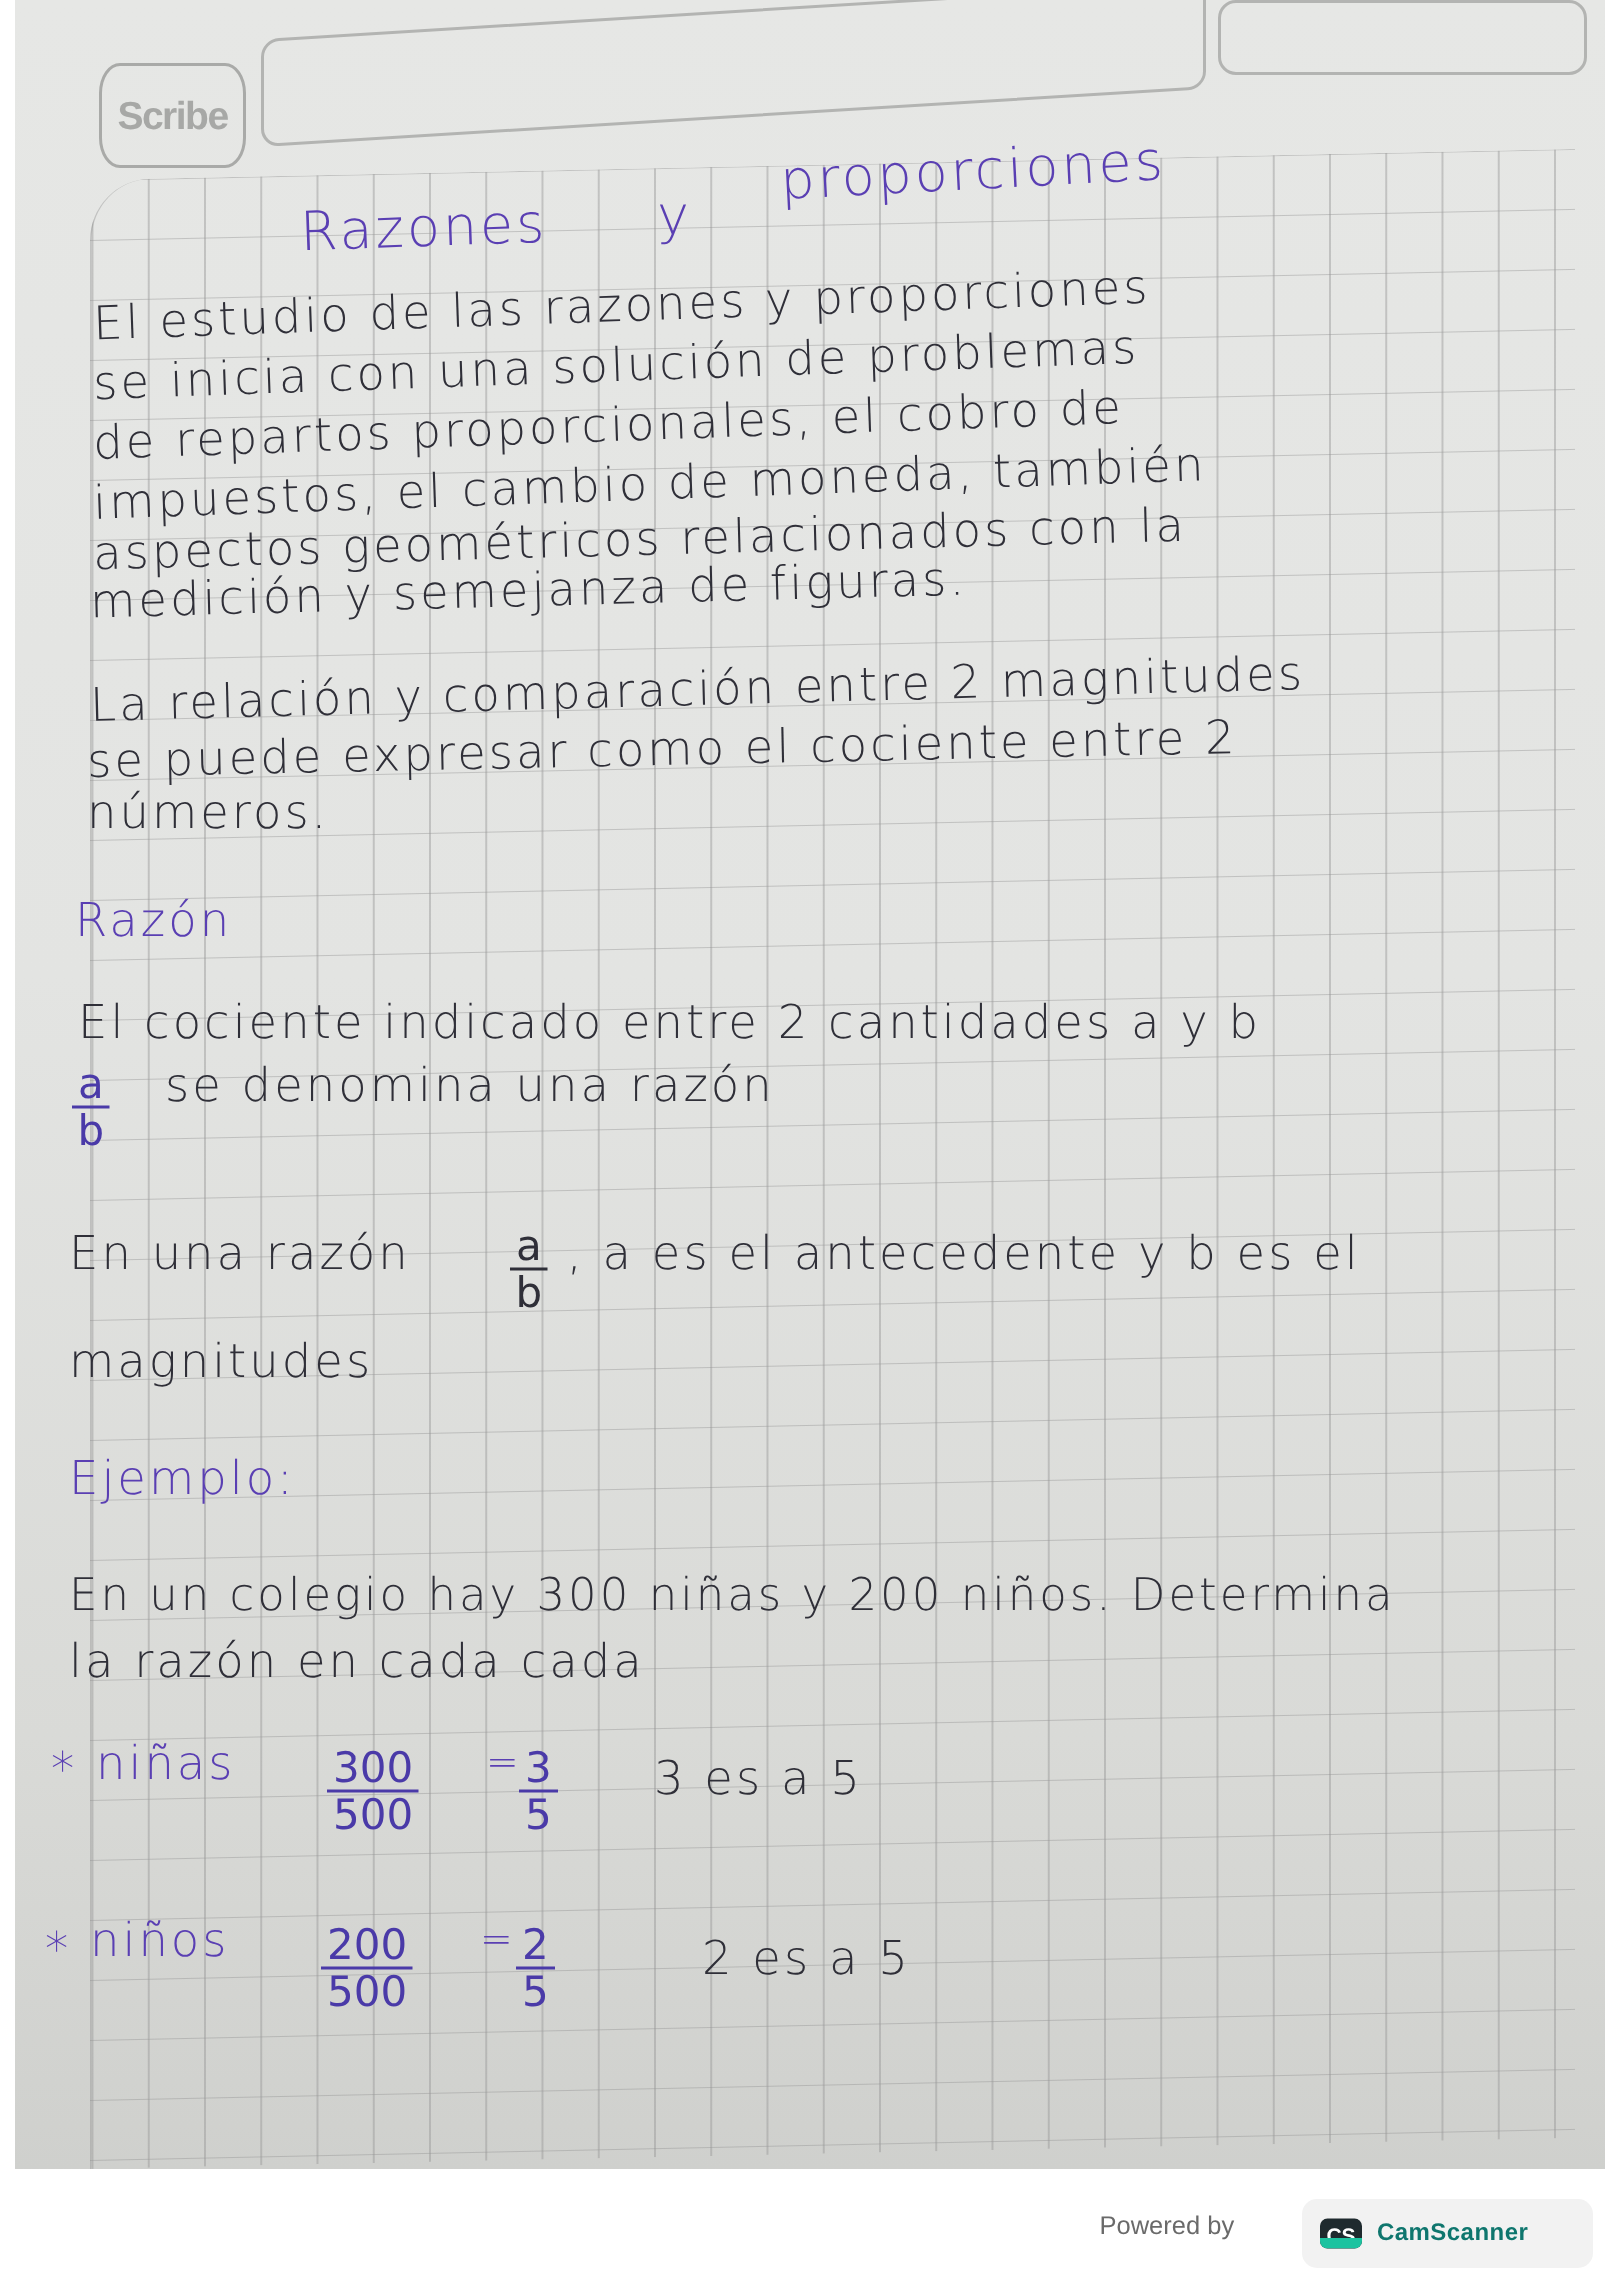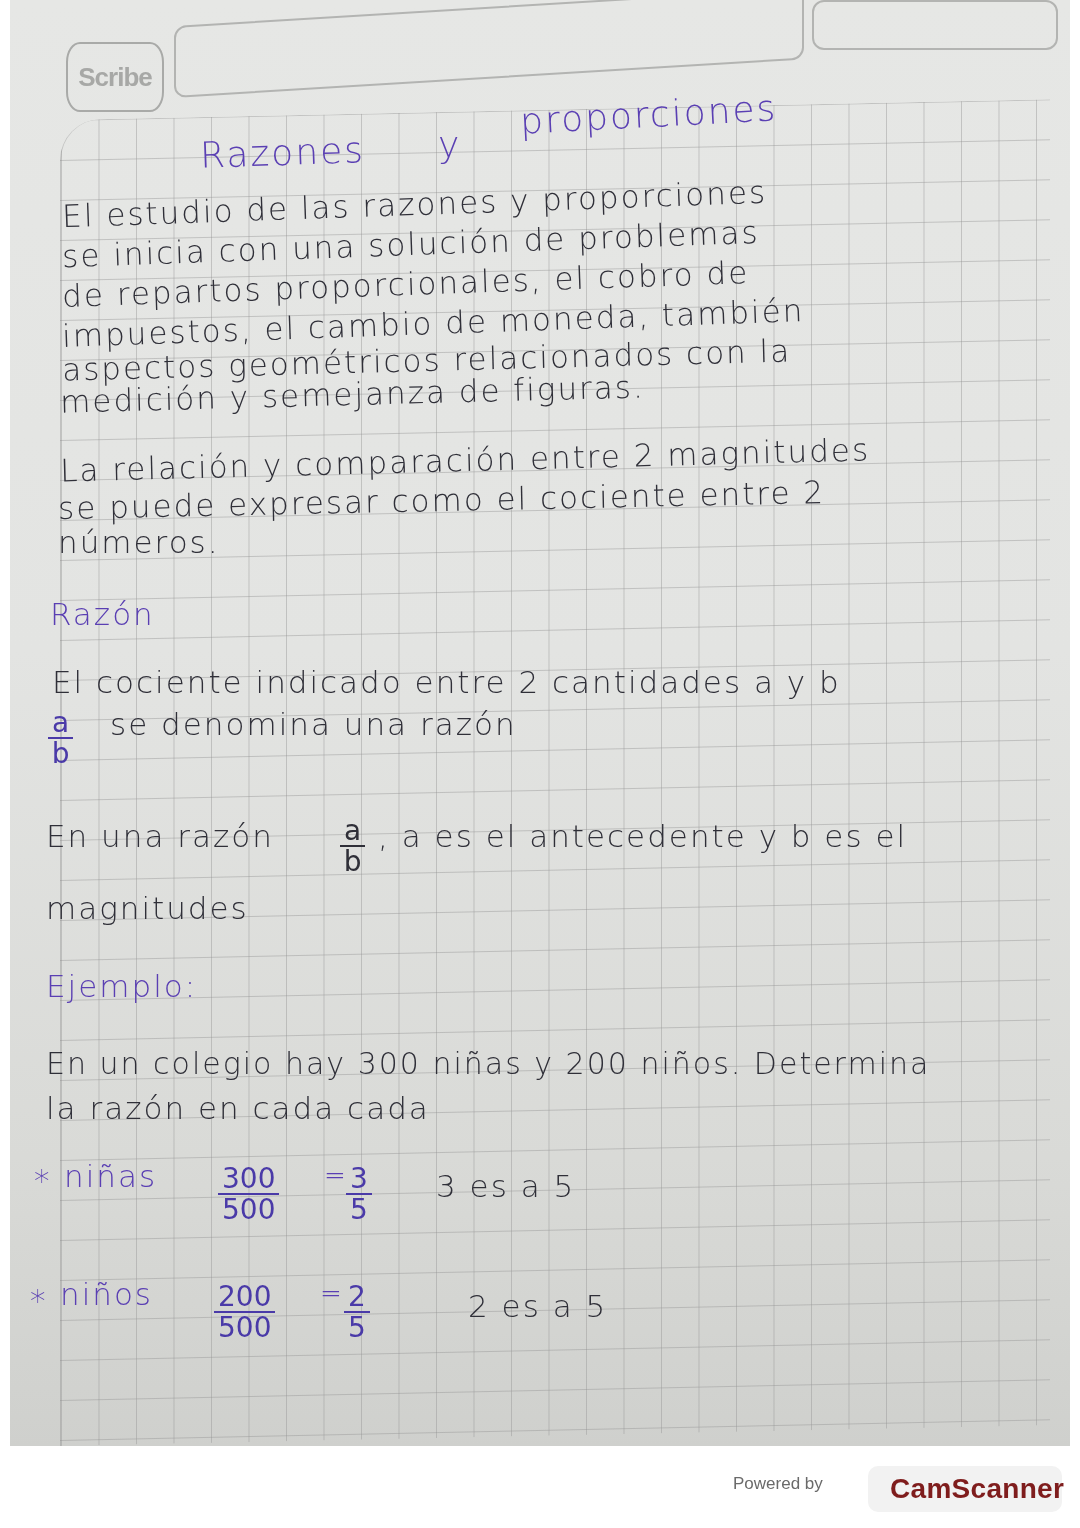--- a/index.html
+++ b/index.html
@@ -71,21 +71,21 @@
     }
     .cs-icon {
       width: 28px; height: 20px; border-radius: 5px; background: #1f2a2e;
       position: relative; overflow: hidden; display: flex; align-items: flex-start; justify-content: center;
       color: #fff; font-family: "Liberation Sans", sans-serif; font-weight: bold; font-size: 14px; padding-top: 3px;
     }
     .cs-icon::after {
       content: ""; position: absolute; left: 0; right: 0; bottom: 0; height: 7px; background: #1dc3a0;
     }
     .cs-name {
-      margin-left: 10px; font-family: "Liberation Sans", sans-serif; font-size: 28px; color: #7f1d1d; font-weight: bold;
+      margin-left: 10px; font-family: "Liberation Sans", sans-serif; font-size: 16px; color: #0f766e; font-weight: bold;
       letter-spacing: 0.3px;
     }
   </style>
 </head>
 <body>
 
 <div class="scan">
   <div class="grid"></div>
 
   <div class="header-band">

